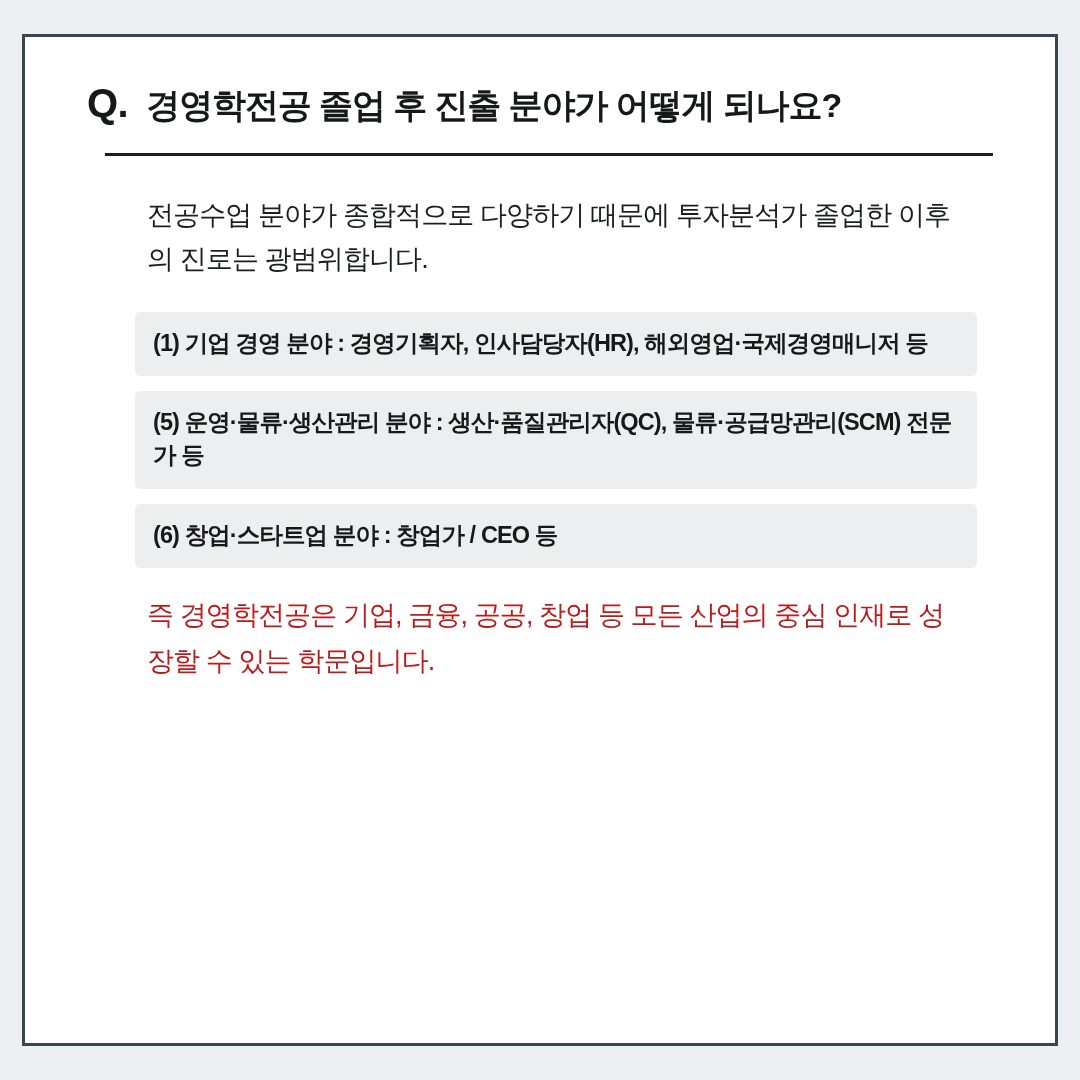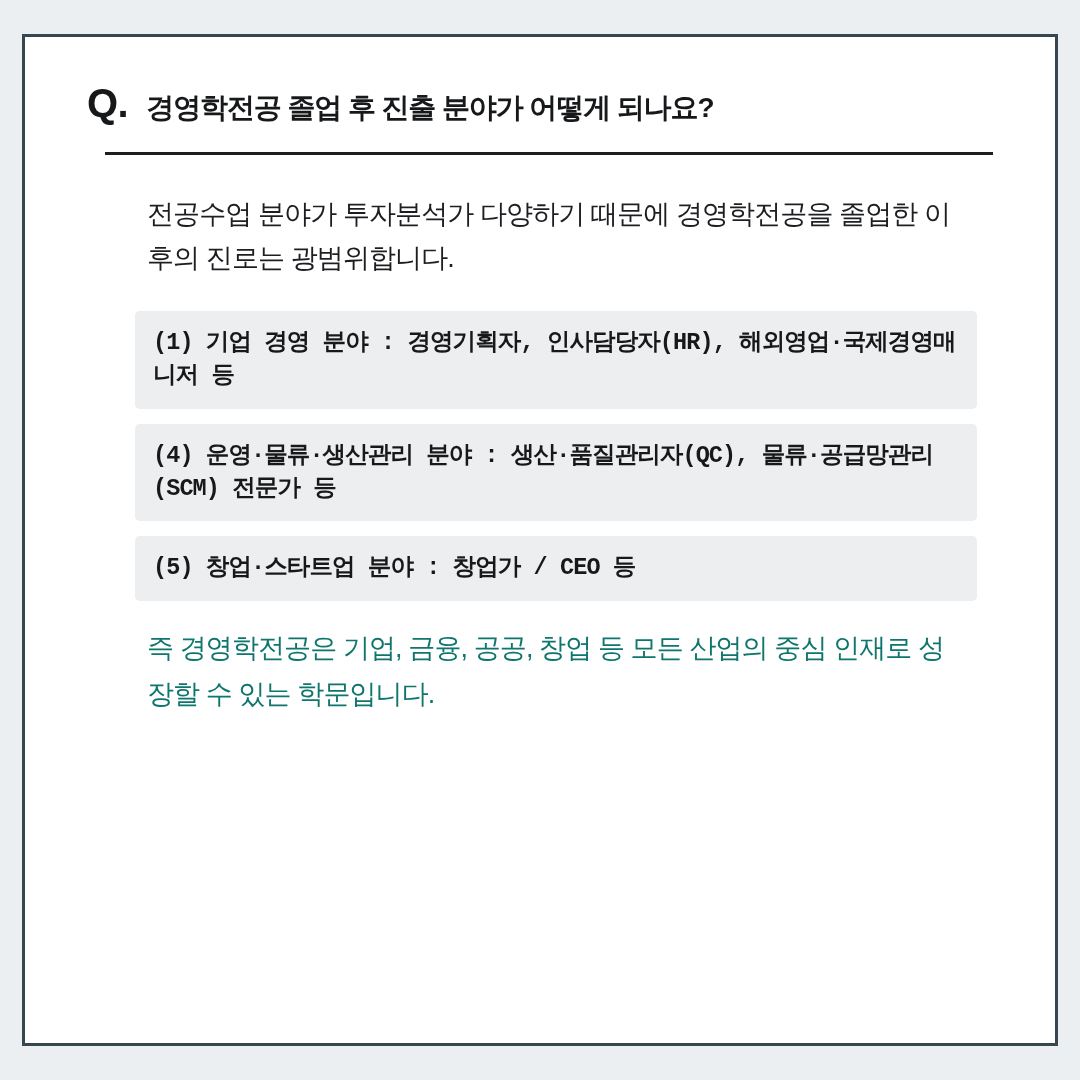--- a/index.html
+++ b/index.html
@@ -34,21 +34,21 @@
     align-items: baseline;
     gap: 18px;
   }
   .qmark {
     font-size: 40px;
     font-weight: bold;
     color: #16181a;
     letter-spacing: -0.5px;
   }
   .qtext {
-    font-size: 28px;
+    font-size: 34px;
     font-weight: bold;
     color: #16181a;
     letter-spacing: -1.1px;
     line-height: 1.3;
   }
   .divider {
     margin-top: 26px;
     margin-left: 18px;
     margin-right: 10px;
     height: 3px;
@@ -73,50 +73,49 @@
   .item {
     background: #eceeef;
     border-radius: 5px;
     padding: 15px 18px 16px 18px;
     margin-bottom: 15px;
     font-size: 23.5px;
     font-weight: bold;
     color: #16181a;
     line-height: 1.42;
     letter-spacing: -0.9px;
-    font-family: Liberation Mono, monospace;
   }
   .closing {
     margin-top: 25px;
     font-size: 27px;
-    color: #0f766e;
+    color: #b91c1c;
     line-height: 1.7;
     letter-spacing: -0.9px;
   }
 </style>
 </head>
 <body>
 
 <div class="card">
   <div class="inner">
 
     <div class="qrow">
       <div class="qmark">Q.</div>
       <div class="qtext">경영학전공 졸업 후 진출 분야가 어떻게 되나요?</div>
     </div>
 
     <div class="divider"></div>
 
     <div class="body-wrap">
 
-      <div class="para">전공수업 분야가 투자분석가 다양하기 때문에 경영학전공을 졸업한 이후의 진로는 광범위합니다.</div>
+      <div class="para">전공수업 분야가 종합적으로 다양하기 때문에 투자분석가 졸업한 이후의 진로는 광범위합니다.</div>
 
       <div class="list">
         <div class="item">(1) 기업 경영 분야 : 경영기획자, 인사담당자(HR), 해외영업·국제경영매니저 등</div>
-        <div class="item">(4) 운영·물류·생산관리 분야 : 생산·품질관리자(QC), 물류·공급망관리(SCM) 전문가 등</div>
-        <div class="item">(5) 창업·스타트업 분야 : 창업가 / CEO 등</div>
+        <div class="item">(5) 운영·물류·생산관리 분야 : 생산·품질관리자(QC), 물류·공급망관리(SCM) 전문가 등</div>
+        <div class="item">(6) 창업·스타트업 분야 : 창업가 / CEO 등</div>
       </div>
 
       <div class="closing">즉 경영학전공은 기업, 금융, 공공, 창업 등 모든 산업의 중심 인재로 성장할 수 있는 학문입니다.</div>
 
     </div>
   </div>
 </div>
 
 </body></html>

